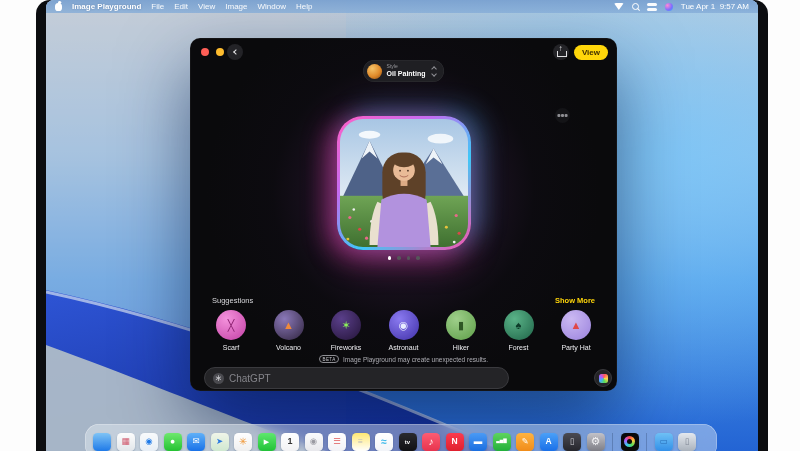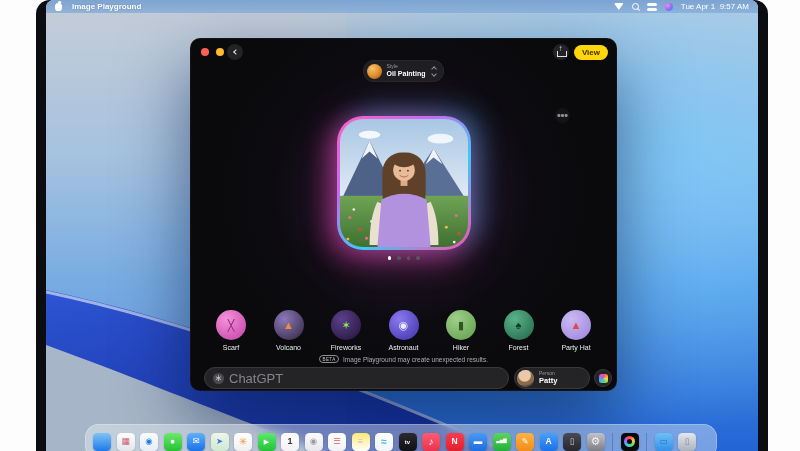--- a/index.html
+++ b/index.html
@@ -105,21 +105,21 @@
   .beta-badge { font-size:4.5px; color:#c7c7cc; border:.5px solid #8e8e93; border-radius:4px;
                 padding:.5px 2.5px; letter-spacing:.4px; }
   .disclaimer { font-size:6.5px; color:#aeaeb4; }
 
   
   .prompt-input { position:absolute; left:14px; top:329px; width:305px; height:22px; border-radius:11px;
                   background:#242427; border:.5px solid #3a3a3e; display:flex; align-items:center;
                   gap:5px; padding:0 8px; }
   .chatgpt-icon { width:11px; height:11px; border-radius:50%; background:#4a4a4f; color:#c8c8cc;
                   font-size:9px; line-height:11px; text-align:center; }
-  .prompt-placeholder { font-size:13px; color:#85858b; }
+  .prompt-placeholder { font-size:10px; color:#85858b; }
   .person-chip { position:absolute; left:324px; top:329px; width:76px; height:22px; border-radius:11px;
                  background:#242427; border:.5px solid #3a3a3e; display:flex; align-items:center; gap:5px; padding:0 6px 0 2px; }
   .avatar { width:17px; height:17px; border-radius:50%;
             background:radial-gradient(circle at 45% 32%, #ecc9a6 0 38%, #8a6a48 46% 66%, #52412c 70%);
             box-shadow:inset 0 0 0 .5px rgba(255,255,255,.25); }
   .person-texts { display:flex; flex-direction:column; line-height:1.15; }
   .person-label { font-size:5px; color:#98989d; }
   .person-value { font-size:7.5px; font-weight:700; color:#fff; }
   .photo-btn { position:absolute; left:404px; top:331px; width:18px; height:18px; border-radius:50%;
                background:#242427; border:.5px solid #3a3a3e; display:flex; align-items:center; justify-content:center; }
@@ -172,20 +172,29 @@
         <rect width="300" height="451" fill="#c9cfd8" opacity="0.35"></rect>
         <path d="M0,290 C140,320 280,370 460,451 L712,451 L0,451 Z" fill="url(#wave)" opacity="0.95"></path>
         <path d="M0,292 C140,322 280,372 460,451" stroke="#dfeaf2" stroke-width="3" fill="none" opacity="0.65"></path>
         <path d="M0,345 C110,385 190,420 280,451 L0,451 Z" fill="#aebcc8" opacity="0.95"></path>
       </svg>
 
       <div class="menubar">
         <div class="mb-left">
           <span class="apple-logo"></span>
           <span class="mb-app">Image Playground</span>
+          <span style="display:flex;gap:10px;">
+
+          <span class="mb-menu">File</span>
+              <span class="mb-menu">Edit</span>
+              <span class="mb-menu">View</span>
+              <span class="mb-menu">Image</span>
+              <span class="mb-menu">Window</span>
+              <span class="mb-menu">Help</span>
+            </span>
         </div>
         <div class="mb-right">
           <span style="display:flex;gap:8px;align-items:center;">
 
           <span class="statusicon wifi-icon"></span>
               <span class="statusicon search-icon"></span>
               <span class="statusicon control-center-icon"></span>
               <span class="statusicon siri-icon"></span>
             </span>
           <span class="mb-clock">Tue Apr 1  9:57 AM</span>
@@ -270,20 +279,24 @@
         </div>
 
         <div class="dots">
 
         <span class="dot active"></span>
             <span class="dot"></span>
             <span class="dot"></span>
             <span class="dot"></span>
           </div>
 
+        <div class="sugg-head">
+          <span class="sugg-title">Suggestions</span>
+          <span class="show-more">Show More</span>
+        </div>
 
         <div class="sugg-row">
 
         <div class="sugg-item">
               <span class="sugg-circle" style="background: radial-gradient(circle at 35% 30%, rgb(244, 146, 220), rgb(194, 63, 164));">
                 <span class="glyph" style="color: rgb(138, 31, 110);">╳</span>
               </span>
               <span class="sugg-label">Scarf</span>
             </div>
             <div class="sugg-item">
@@ -326,27 +339,20 @@
 
         <div class="beta-line">
           <span class="beta-badge">BETA</span>
           <span class="disclaimer">Image Playground may create unexpected results.</span>
         </div>
 
         <div class="prompt-input">
           <span class="chatgpt-icon">∗</span>
           <span class="prompt-placeholder">ChatGPT</span>
         </div>
-        <div class="person-chip">
-          <span class="avatar"></span>
-          <span class="person-texts">
-            <span class="person-label">Person</span>
-            <span class="person-value">Patty</span>
-          </span>
-        </div>
         <div class="photo-btn">
           <span class="photo-glyph"></span>
         </div>
       </div>
 
       <div class="dock">
 
       <div class="dock-item" style="background: linear-gradient(rgb(126, 195, 245), rgb(31, 122, 232));">
             <span class="glyph" style="color: rgb(255, 255, 255);"></span>
           </div>

